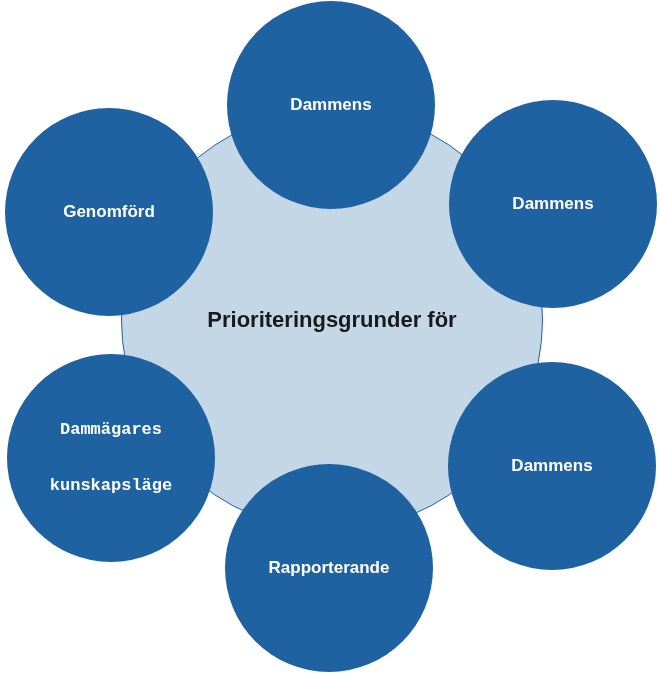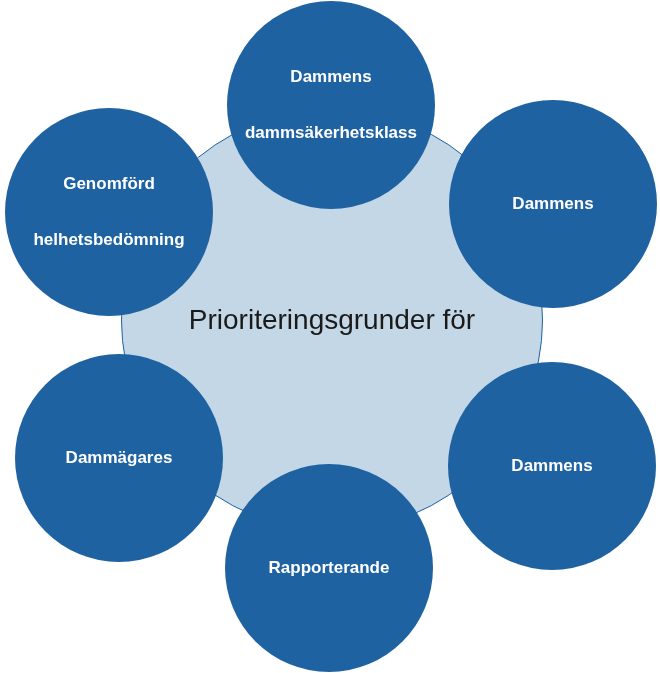--- a/index.html
+++ b/index.html
@@ -37,22 +37,22 @@
     background: var(--center-fill);
     border: 1.5px solid var(--center-border);
     display: flex;
     flex-direction: column;
     align-items: center;
     justify-content: center;
     text-align: center;
     z-index: 0;
   }
   .center-title {
-    font-size: 28px;
-    font-weight: normal;
+    font-size: 22px;
+    font-weight: bold;
     color: var(--title-text);
     line-height: 1.55;
   }
   .center-title span { display: block; }
   
   .node {
     position: absolute;
     width: 208px;
     height: 208px;
     border-radius: 50%;
@@ -67,53 +67,52 @@
     font-weight: bold;
     line-height: 1.45;
     z-index: 1;
     gap: 31px;
   }
   .node span { display: block; }
   .node-top          { left: 227px; top: 1px;   }
   .node-top-right    { left: 449px; top: 100px; }
   .node-bottom-right { left: 448px; top: 362px; }
   .node-bottom       { left: 225px; top: 464px; }
-  .node-bottom-left  { left: 15px;   top: 354px; }
+  .node-bottom-left  { left: 7px;   top: 354px; font-family: Liberation Mono, monospace; }
   .node-top-left     { left: 5px;   top: 108px; }
 </style>
 </head>
 <body>
 
 <div class="diagram">
 
   <div class="center-circle">
     <div class="center-title">
       <span>Prioriteringsgrunder för</span>
     </div>
   </div>
 
   <div class="node node-top">
     <span>Dammens</span>
-    <span>dammsäkerhetsklass</span>
   </div>
 
   <div class="node node-top-right">
     <span>Dammens</span>
   </div>
 
   <div class="node node-bottom-right">
     <span>Dammens</span>
   </div>
 
   <div class="node node-bottom">
     <span>Rapporterande</span>
   </div>
 
   <div class="node node-bottom-left">
     <span>Dammägares</span>
+    <span>kunskapsläge</span>
   </div>
 
   <div class="node node-top-left">
     <span>Genomförd</span>
-    <span>helhetsbedömning</span>
   </div>
 
 </div>
 
 </body></html>

